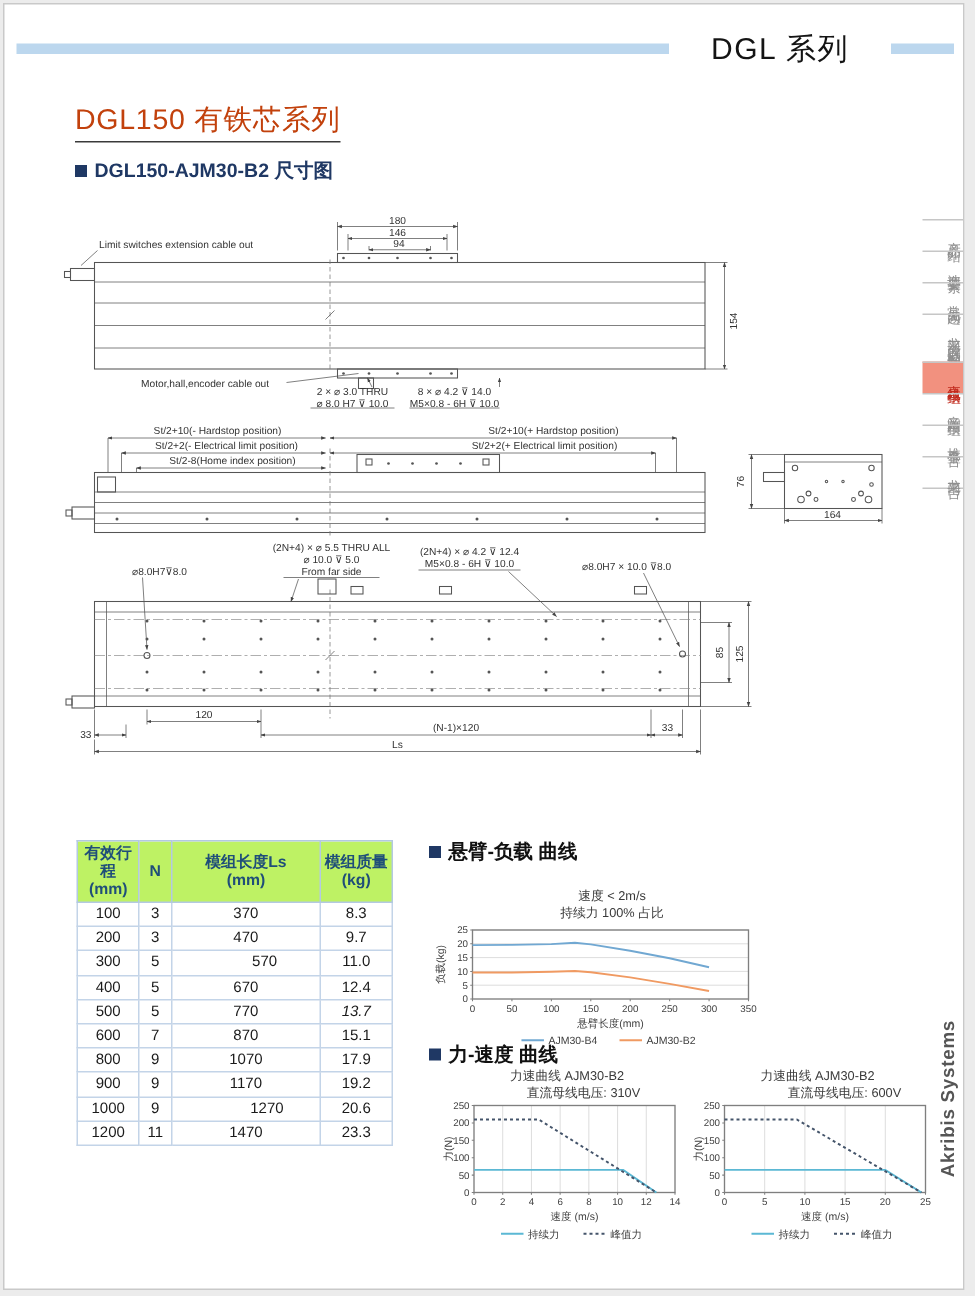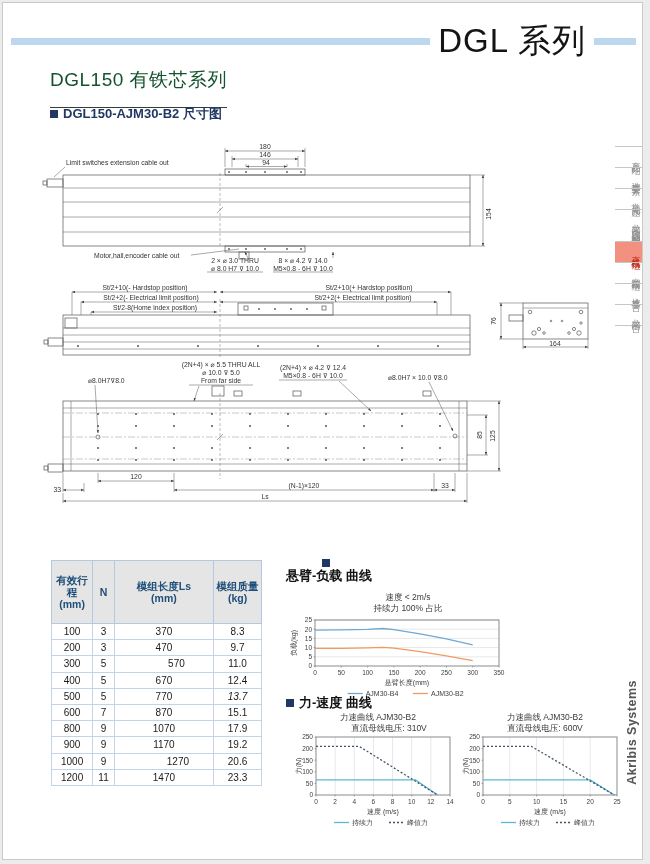--- a/index.html
+++ b/index.html
@@ -3,32 +3,32 @@
 <meta charset="utf-8">
 <style>
   html,body{margin:0;padding:0;background:#ececec;width:650px;height:864px;overflow:hidden;}
   .page{position:absolute;left:2px;top:2px;right:7px;bottom:4px;background:#fff;border:1px solid #c9c9c9;
         font-family:"Liberation Sans",sans-serif;overflow:hidden;}
   
   .hdr{position:absolute;top:16px;left:8px;right:6px;display:flex;align-items:center;}
   .hdr .band{height:7px;background:#bcd7ee;}
   .hdr .b1{flex:1;}
   .hdr .b2{flex:0 0 42px;}
-  .brand{font-size:33px;color:#141414;margin:0 8px;white-space:nowrap;letter-spacing:1px;}
-  .title{position:absolute;left:47px;top:64px;font-size:19px;color:#14532d;border-bottom:1.5px solid #3a3a3a;padding-bottom:14px;letter-spacing:.5px;}
+  .brand{font-size:20px;color:#141414;margin:0 28px;white-space:nowrap;letter-spacing:1px;}
+  .title{position:absolute;left:47px;top:64px;font-size:19px;color:#c2410c;border-bottom:1.5px solid #3a3a3a;padding-bottom:1px;letter-spacing:.5px;}
   .subhead{position:absolute;left:47px;top:102px;font-size:13px;font-weight:bold;color:#1f3864;display:flex;align-items:center;}
   .sq{width:8px;height:8px;background:#1f3864;margin-right:5px;flex:0 0 auto;}
   .sechead{position:absolute;font-size:13px;font-weight:bold;color:#111;display:flex;align-items:center;}
   
   .draw{position:absolute;left:36px;top:128px;}
   .draw text{fill:#333;font-family:"Liberation Sans",sans-serif;}
   
   table.spec{position:absolute;left:48px;top:557px;width:211px;border-collapse:collapse;border:1.5px solid #8f8fc6;}
-  table.spec th{background:#e5e5e5;color:#1f4e79;font-size:10.5px;font-weight:bold;white-space:pre-line;
-      border:1px solid #b3c9e2;padding:13px 0;line-height:12px;}
+  table.spec th{background:#bef264;color:#1f4e79;font-size:10.5px;font-weight:bold;white-space:pre-line;
+      border:1px solid #b3c9e2;padding:2px 0;line-height:12px;}
   table.spec td{font-size:10px;color:#1a1a1a;text-align:center;border:1px solid #c3d4e8;padding:2.1px 0;}
   
   .ctitle{position:absolute;text-align:center;font-size:8.5px;color:#3a3a3a;line-height:11.5px;}
   .cmount{position:absolute;}
   
   .sidebar{position:absolute;right:0;top:143px;width:27px;display:flex;flex-direction:column;align-items:center;}
   .stab{writing-mode:vertical-rl;font-size:9px;letter-spacing:1.5px;color:#8f8f8f;padding:7px 0;width:100%;
         text-align:center;border-top:1px solid #c6c6c6;cursor:pointer;}
   .stab.last{border-bottom:1px solid #c6c6c6;}
   .stab.active{background:#f2917f;color:#c0291c;border-top:1px solid #c6c6c6;}
@@ -329,21 +329,21 @@
         </tr>
         <tr>
           <td style="width: 45px;">1200</td>
           <td style="width: 24px;">11</td>
           <td style="width: 86px;">1470</td>
           <td style="width: 56px;">23.3</td>
         </tr>
       </tbody>
   </table>
 
-  <div class="sechead" style="left:283px;top:556px;flex-direction:column;">
+  <div class="sechead" style="left:283px;top:556px;">
     <span class="sq"></span>
     <span>悬臂-负载 曲线</span>
   </div>
   <div class="ctitle" style="left:300px;top:589px;width:210px;">速度 &lt; 2m/s</div>
   <div class="ctitle" style="left:300px;top:600px;width:210px;">持续力 100% 占比</div>
   <div class="cmount" style="left:286px;top:613px;" id="chart0"><svg width="220" height="97" viewBox="0 0 220 97">
         <line x1="26" x2="210" y1="40.8" y2="40.8" stroke="#d9d9d9" stroke-width="0.6"></line>
         <line x1="26" x2="210" y1="31.599999999999998" y2="31.599999999999998" stroke="#d9d9d9" stroke-width="0.6"></line>
         <line x1="26" x2="210" y1="22.400000000000002" y2="22.400000000000002" stroke="#d9d9d9" stroke-width="0.6"></line>
         <line x1="26" x2="210" y1="13.199999999999996" y2="13.199999999999996" stroke="#d9d9d9" stroke-width="0.6"></line>
@@ -433,21 +433,21 @@
         <text x="89" y="79.5" text-anchor="middle" font-size="7" fill="#404040" font-family="&quot;Liberation Sans&quot;,sans-serif">速度 (m/s)</text>
         <polyline points="22.0,45.9 121.5,45.9 143.6,61.0" fill="none" stroke="#5bb8d4" stroke-width="1.3"></polyline>
         <polyline points="22.0,12.3 65.1,12.3 143.6,61.0" fill="none" stroke="#44546a" stroke-width="1.3" stroke-dasharray="2,2"></polyline>
         <line x1="40" x2="55" y1="88.5" y2="88.5" stroke="#5bb8d4" stroke-width="1.3"></line>
         <text x="58" y="91" text-anchor="start" font-size="7" fill="#404040" font-family="&quot;Liberation Sans&quot;,sans-serif">持续力</text>
         <line x1="95" x2="110" y1="88.5" y2="88.5" stroke="#44546a" stroke-width="1.3" stroke-dasharray="2,2"></line>
         <text x="113" y="91" text-anchor="start" font-size="7" fill="#404040" font-family="&quot;Liberation Sans&quot;,sans-serif">峰值力</text>
       </svg></div>
 
   <div class="ctitle" style="left:462px;top:709px;width:160px;">力速曲线 AJM30-B2</div>
-  <div class="ctitle" style="left:462px;top:720px;width:160px;">直流母线电压: 600V</div>
+  <div class="ctitle" style="left:480px;top:720px;width:160px;">直流母线电压: 600V</div>
   <div class="cmount" style="left:458px;top:731px;" id="chart2"><svg width="162" height="97" viewBox="0 0 162 97">
         <line y1="3" y2="61" x1="48.8" x2="48.8" stroke="#d9d9d9" stroke-width="0.6"></line>
         <line y1="3" y2="61" x1="75.6" x2="75.6" stroke="#d9d9d9" stroke-width="0.6"></line>
         <line y1="3" y2="61" x1="102.39999999999999" x2="102.39999999999999" stroke="#d9d9d9" stroke-width="0.6"></line>
         <line y1="3" y2="61" x1="129.2" x2="129.2" stroke="#d9d9d9" stroke-width="0.6"></line>
         <rect x="22" y="3" width="134" height="58" fill="none" stroke="#7f7f7f" stroke-width="0.9"></rect>
         <text x="19" y="63.3" text-anchor="end" font-size="6.5" fill="#404040" font-family="&quot;Liberation Sans&quot;,sans-serif">0</text>
         <line x1="20.5" x2="22" y1="61" y2="61" stroke="#7f7f7f" stroke-width="0.7"></line>
         <text x="19" y="51.699999999999996" text-anchor="end" font-size="6.5" fill="#404040" font-family="&quot;Liberation Sans&quot;,sans-serif">50</text>
         <line x1="20.5" x2="22" y1="49.4" y2="49.4" stroke="#7f7f7f" stroke-width="0.7"></line>

